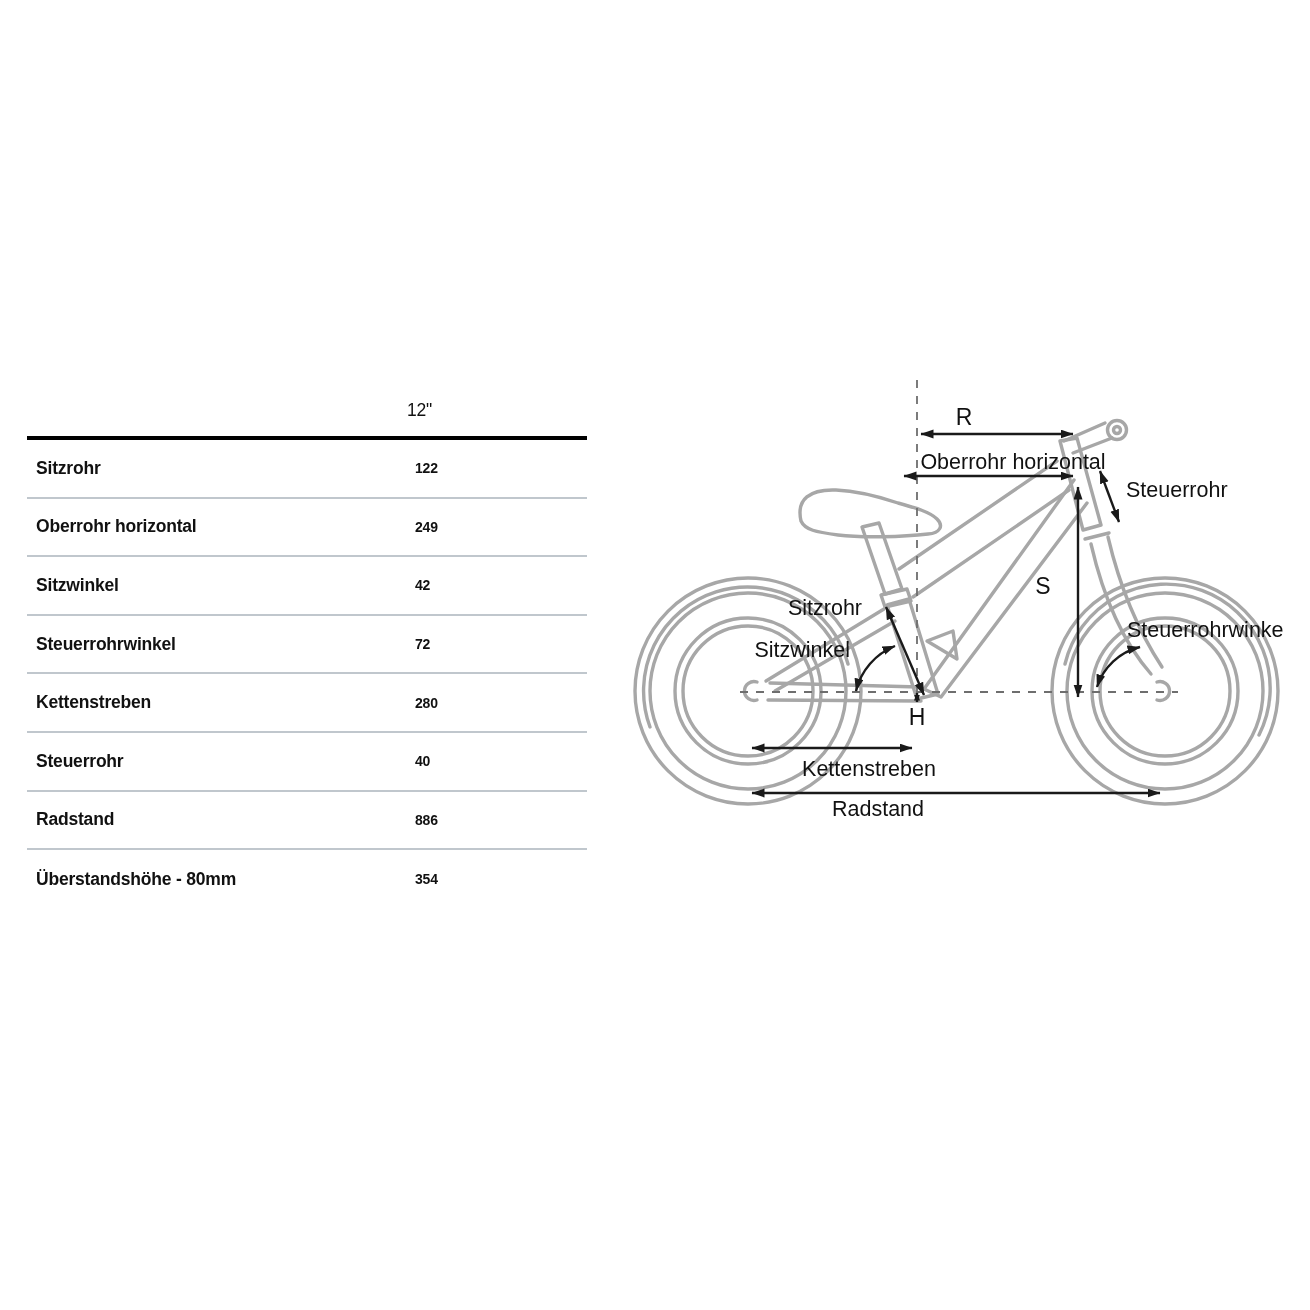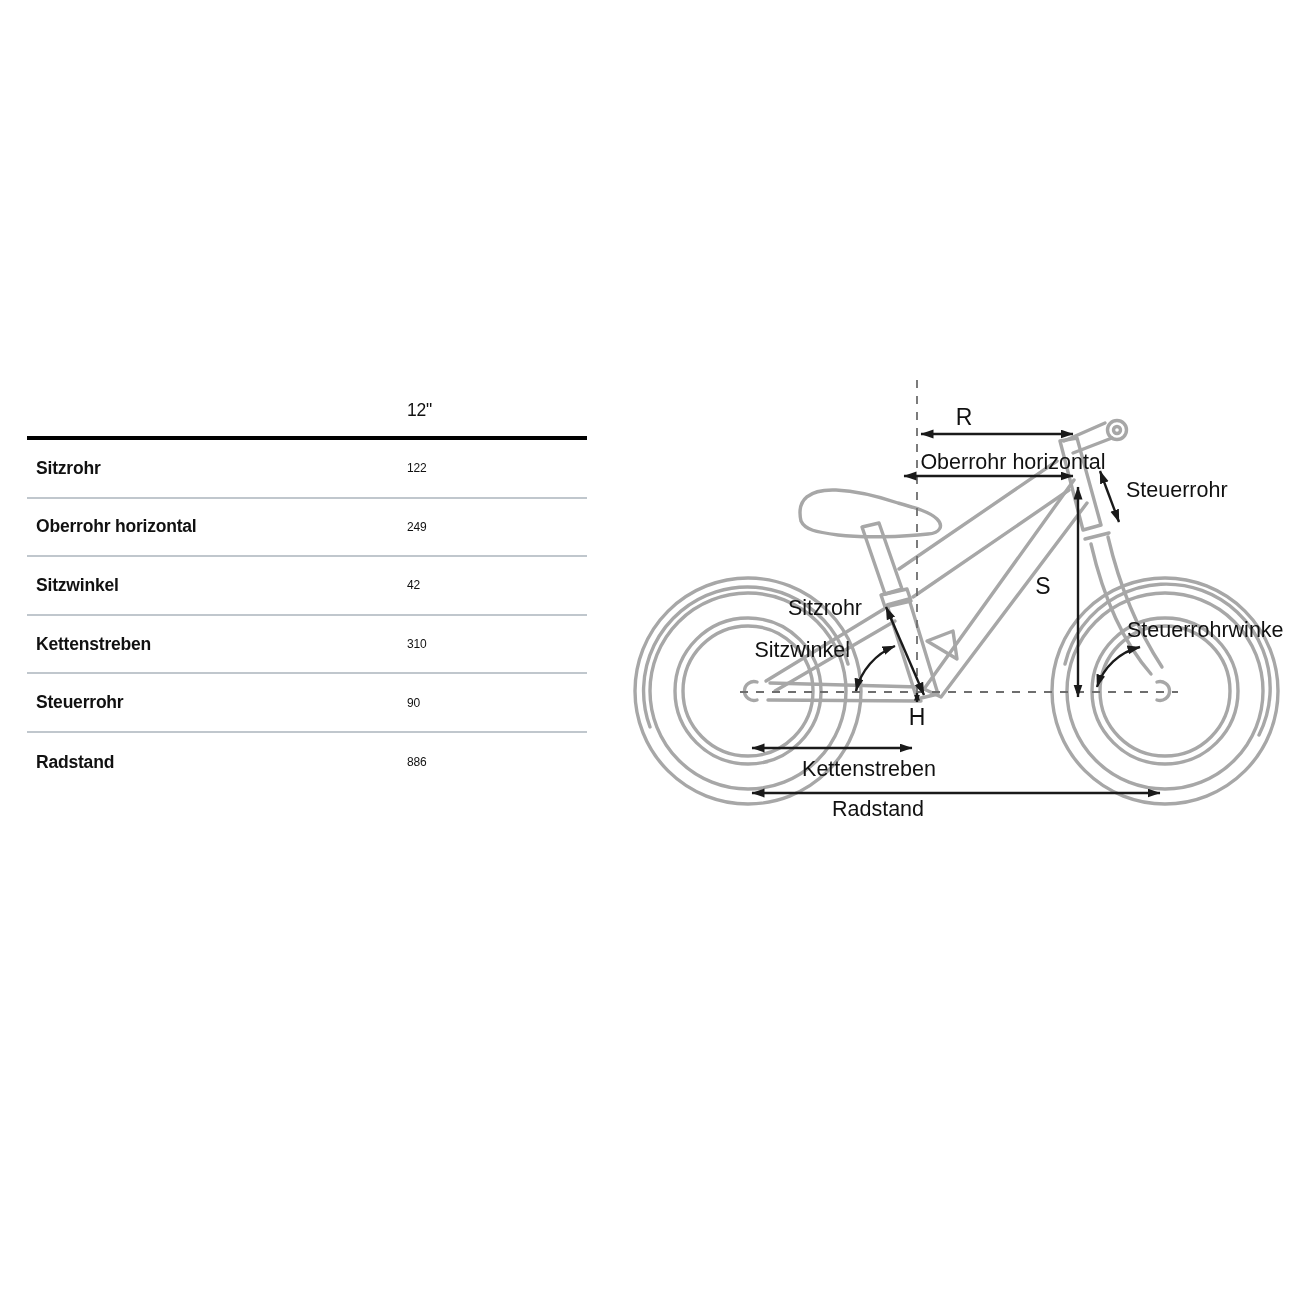--- a/index.html
+++ b/index.html
@@ -5,21 +5,21 @@
   html,body{margin:0;padding:0;background:#ffffff;}
   body{width:1310px;height:1310px;position:relative;font-family:"Liberation Sans",sans-serif;color:#111;overflow:hidden;}
 
   
   .geo-table{position:absolute;left:27px;top:392px;width:560px;}
   .geo-header{height:48px;box-sizing:border-box;border-bottom:4px solid #000;position:relative;}
   .geo-header .size{position:absolute;left:380px;top:8px;font-size:17.5px;font-weight:400;letter-spacing:-0.2px;}
   .geo-row{height:58.6px;box-sizing:border-box;border-bottom:2px solid #c0c7cd;display:flex;align-items:center;position:relative;}
   .geo-row:last-child{border-bottom:none;}
   .geo-row .lbl{padding-left:9px;font-weight:700;font-size:17.5px;letter-spacing:-0.2px;white-space:nowrap;}
-  .geo-row .val{position:absolute;left:380px;font-size:12px;font-weight:400;letter-spacing:-0.2px;}
+  .geo-row .val{position:absolute;left:388px;font-size:14px;font-weight:700;letter-spacing:-0.2px;}
 
   
   .diagram{position:absolute;left:0;top:0;width:1310px;height:1310px;}
   .bike{stroke:#a7a7a7;stroke-width:3.4;fill:none;stroke-linecap:round;stroke-linejoin:round;}
   .anno{stroke:#1a1a1a;stroke-width:2.4;fill:none;stroke-linecap:butt;}
   .dash{stroke:#6e6e6e;stroke-width:1.8;fill:none;stroke-dasharray:8 8;}
   .dlabel{font-family:"Liberation Sans",sans-serif;font-size:21.5px;fill:#111;stroke:none;}
   .dletter{font-family:"Liberation Sans",sans-serif;font-size:23px;fill:#111;stroke:none;}
 </style>
 </head>
@@ -35,30 +35,38 @@
   </div>
   <div class="geo-row">
     <span class="lbl">Oberrohr horizontal</span>
     <span class="val">249</span>
   </div>
   <div class="geo-row">
     <span class="lbl">Sitzwinkel</span>
     <span class="val">42</span>
   </div>
   <div class="geo-row">
+    <span class="lbl">Steuerrohrwinkel</span>
+    <span class="val">72</span>
+  </div>
+  <div class="geo-row">
     <span class="lbl">Kettenstreben</span>
-    <span class="val">310</span>
+    <span class="val">280</span>
   </div>
   <div class="geo-row">
     <span class="lbl">Steuerrohr</span>
-    <span class="val">90</span>
+    <span class="val">40</span>
   </div>
   <div class="geo-row">
     <span class="lbl">Radstand</span>
     <span class="val">886</span>
+  </div>
+  <div class="geo-row">
+    <span class="lbl">Überstandshöhe - 80mm</span>
+    <span class="val">354</span>
   </div>
 </div>
 
 <svg class="diagram" width="1310" height="1310" viewBox="0 0 1310 1310" xmlns="http://www.w3.org/2000/svg">
   <defs>
     <marker id="ab" markerUnits="userSpaceOnUse" markerWidth="14" markerHeight="10" refX="12.5" refY="4.5" orient="auto-start-reverse">
       <path d="M0,0 L13,4.5 L0,9 Z" fill="#1a1a1a"></path>
     </marker>
     <marker id="as" markerUnits="userSpaceOnUse" markerWidth="9" markerHeight="7" refX="7.5" refY="3" orient="auto-start-reverse">
       <path d="M0,0 L8,3 L0,6 Z" fill="#1a1a1a"></path>

